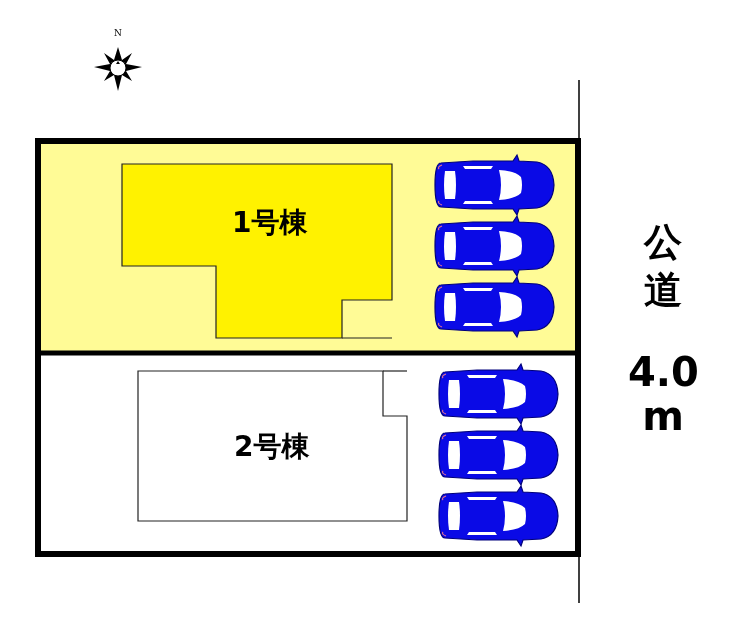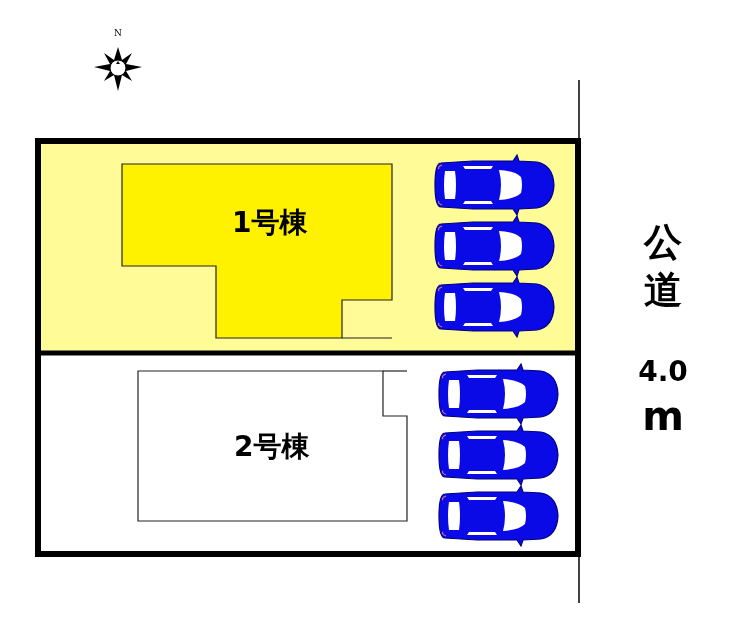--- a/index.html
+++ b/index.html
@@ -55,14 +55,14 @@
   </g>
 </svg>
 
 <div class="lbl" style="left:114px;top:28px;font-family:'DejaVu Serif',serif;font-size:9px;font-weight:normal;">N</div>
 
 <div class="lbl" style="left:212px;top:204px;font-size:28px;margin-left:20px;">1号棟</div>
 <div class="lbl" style="left:218px;top:428px;font-size:28px;margin-left:16px;">2号棟</div>
 
 <div class="road-label" style="top:222px;font-size:38px;line-height:40px;">公</div>
 <div class="road-label" style="top:270px;font-size:38px;line-height:40px;">道</div>
-<div class="road-label" style="top:350px;font-size:28px;line-height:44px;">4.0</div>
+<div class="road-label" style="top:350px;font-size:40px;line-height:44px;">4.0</div>
 <div class="road-label" style="top:396px;font-size:40px;line-height:40px;">m</div>
 
 </body></html>

